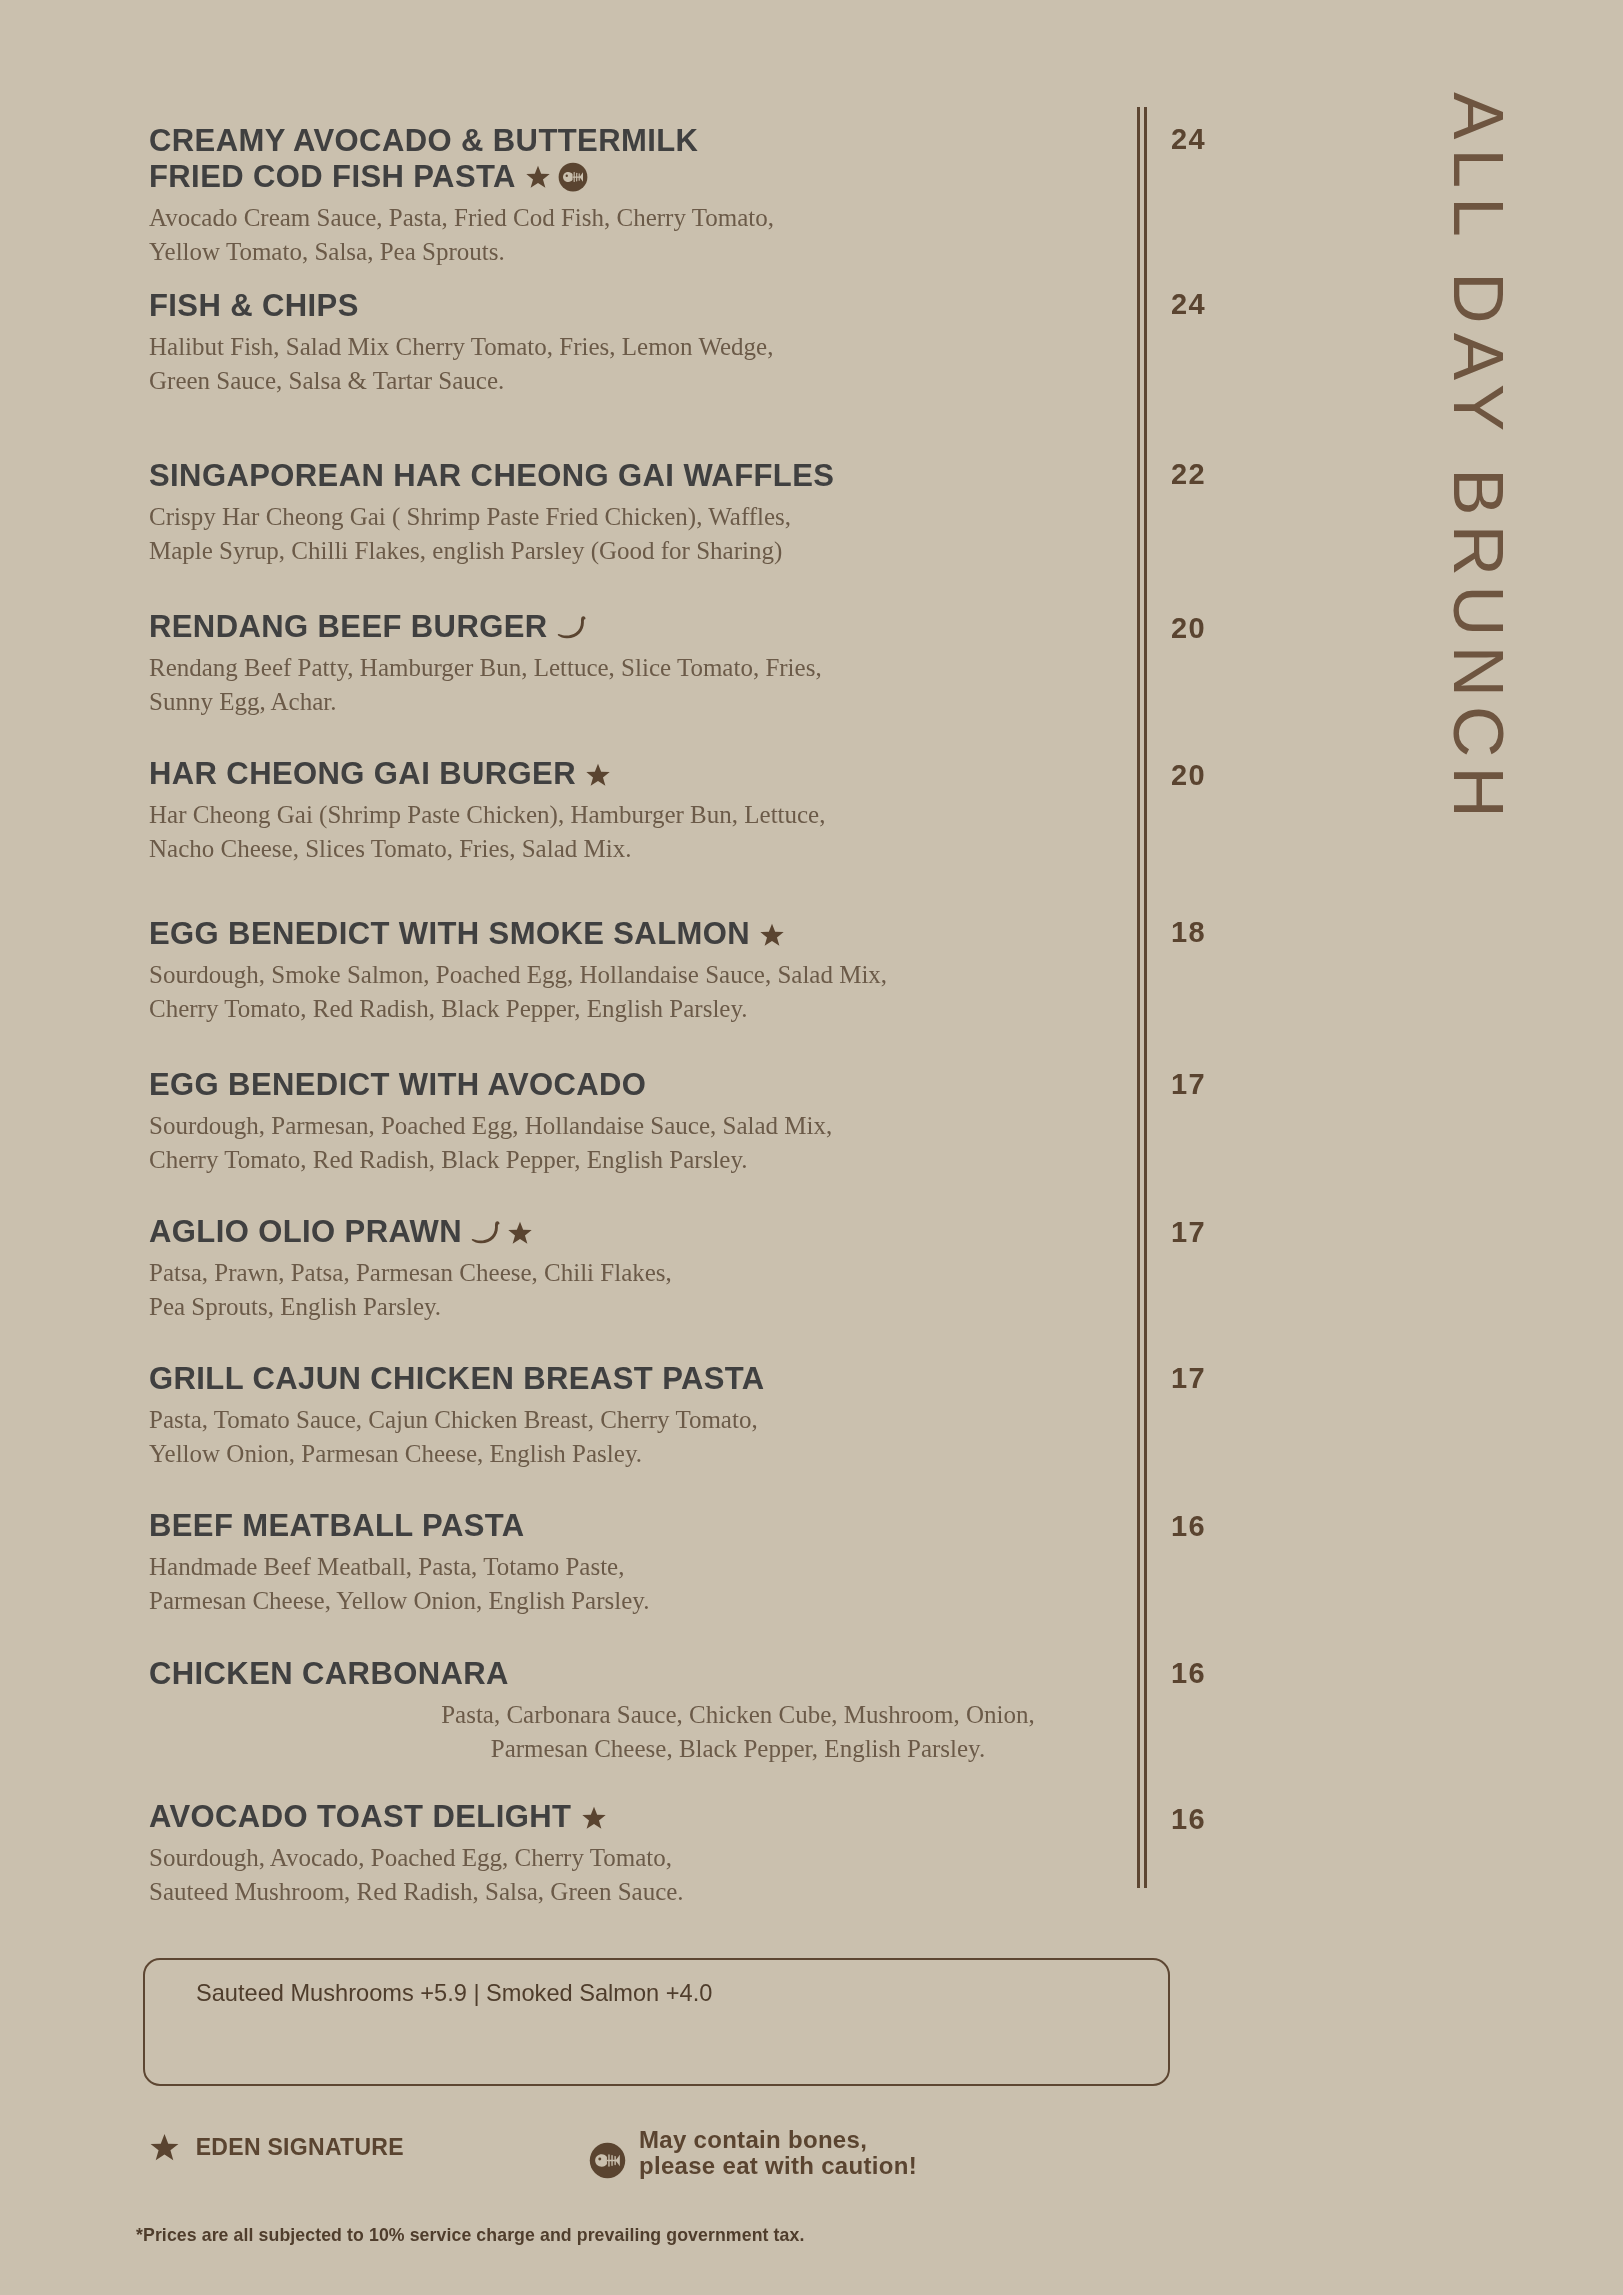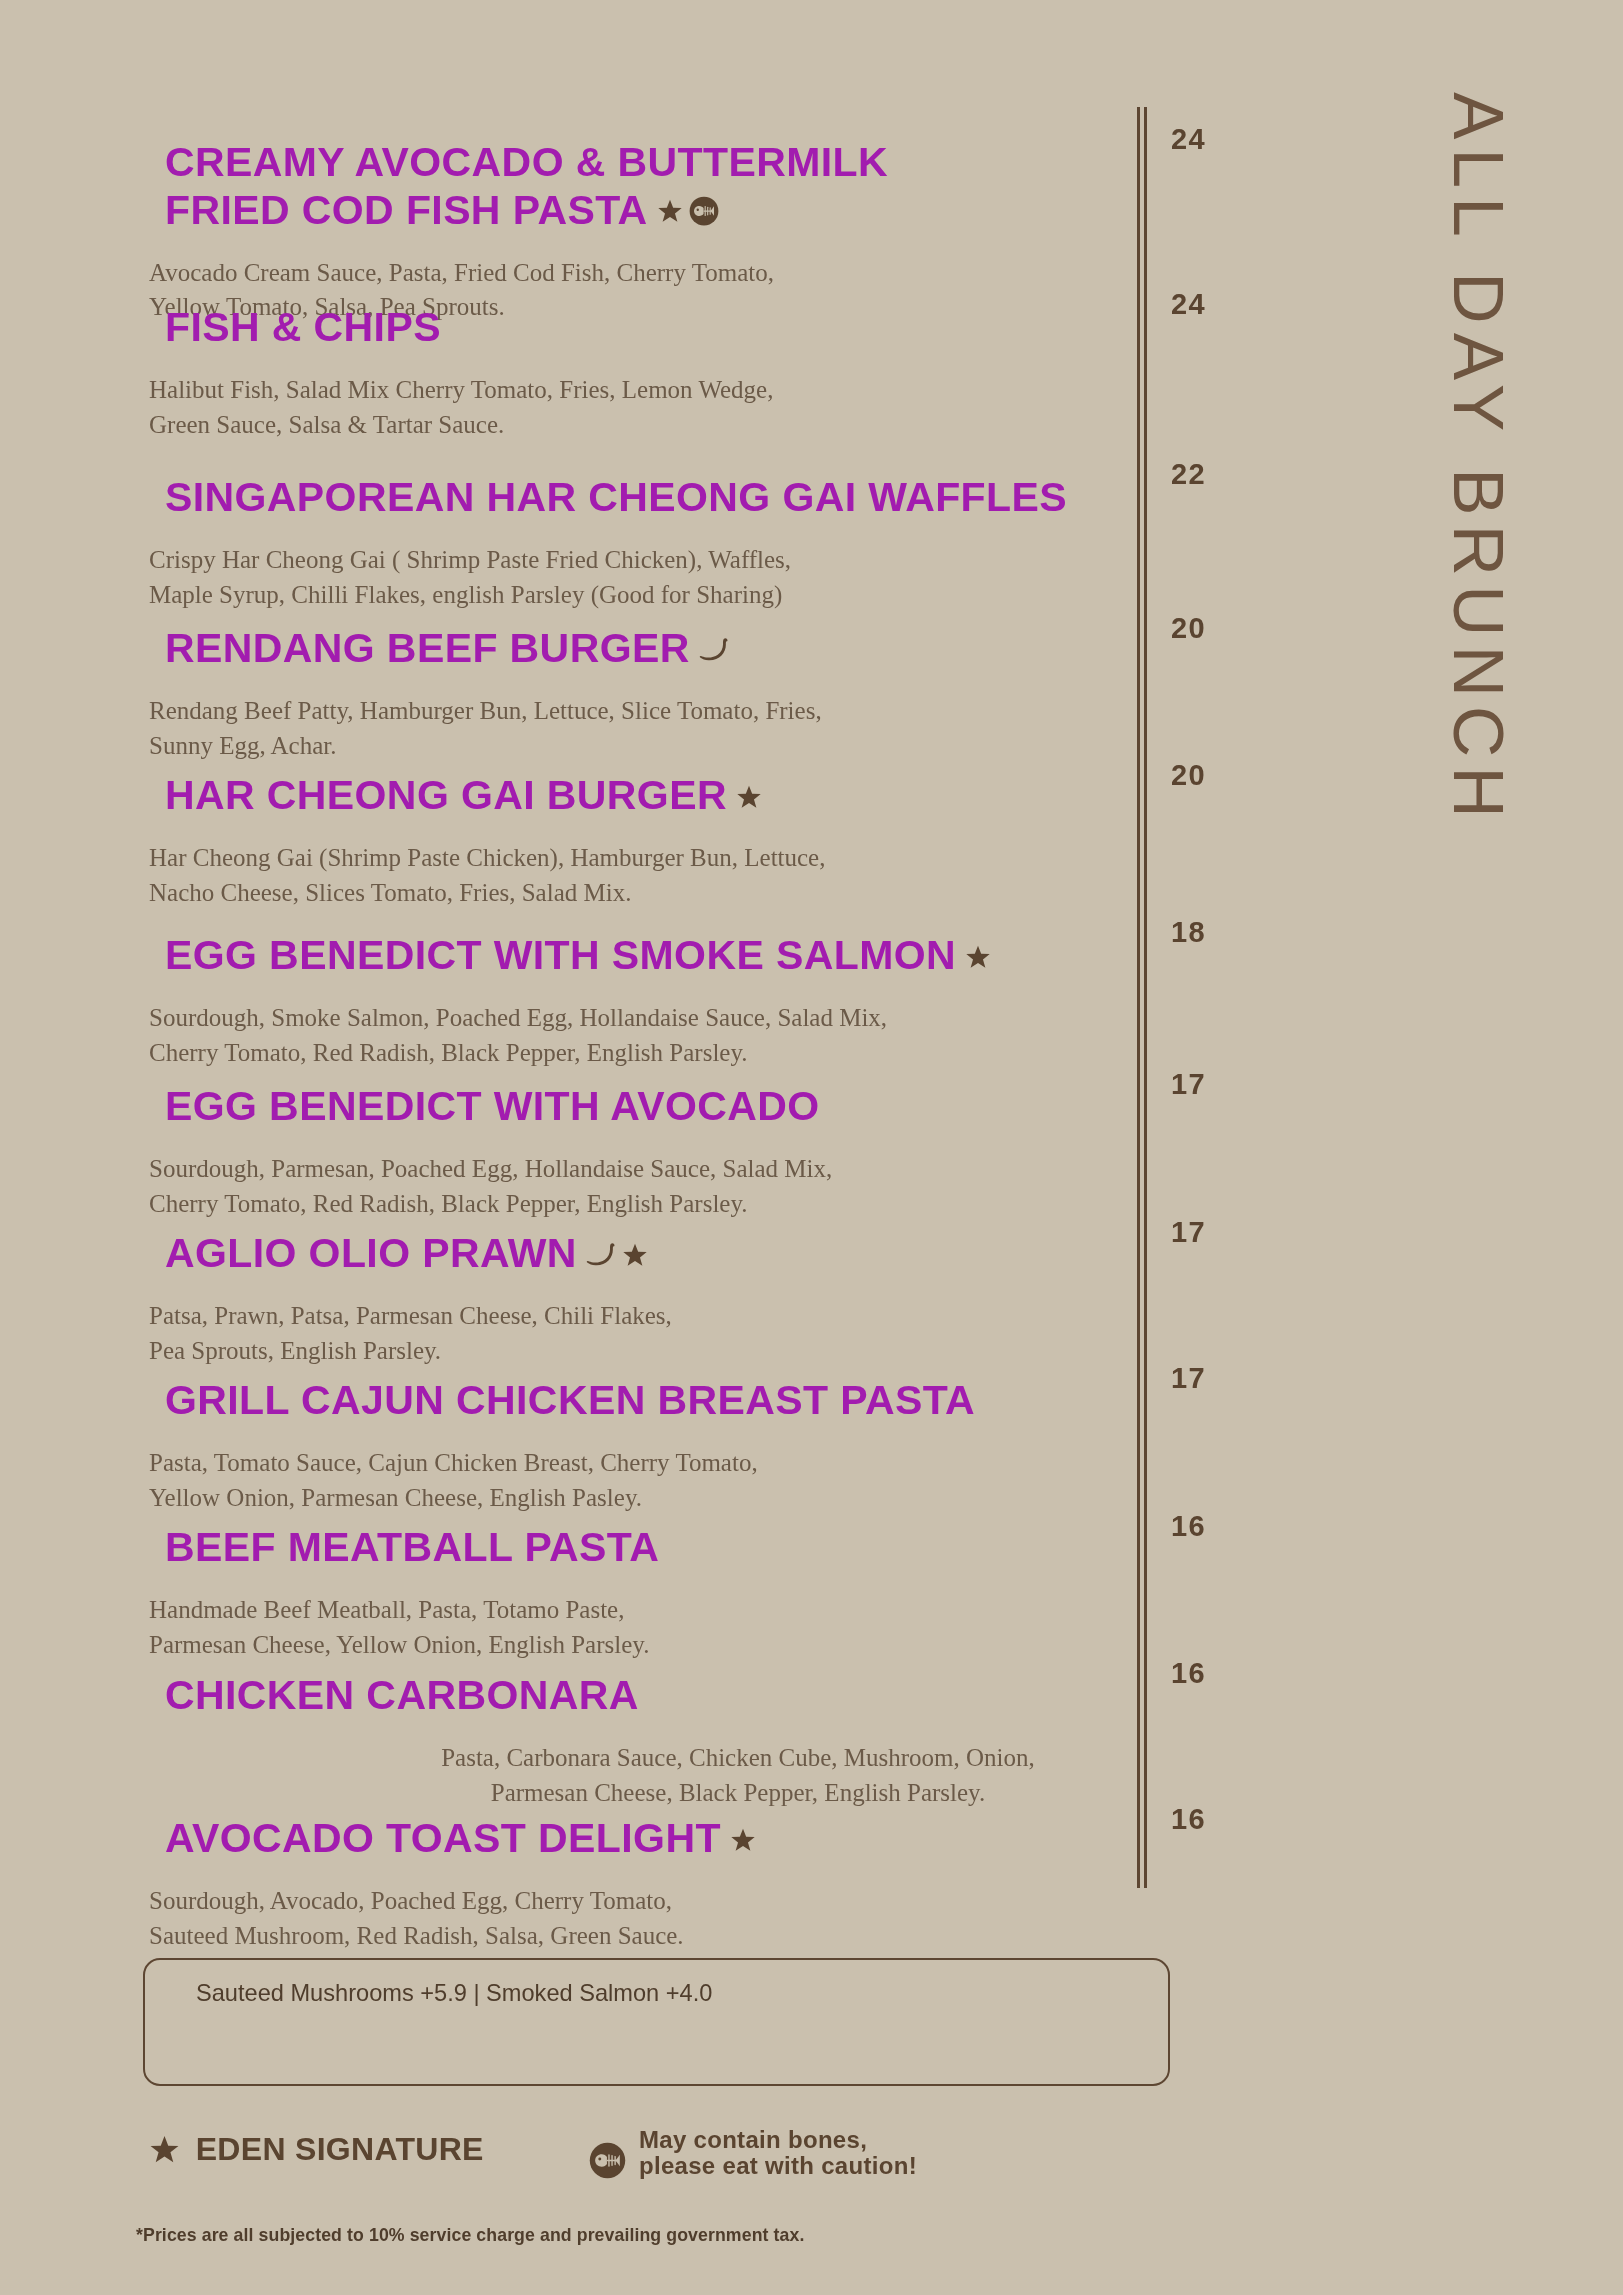--- a/index.html
+++ b/index.html
@@ -78,26 +78,26 @@
   .item-head {
     display: flex;
     align-items: flex-start;
     justify-content: space-between;
   }
   .item-titlebox {
     max-width: 968px;
   }
   .item-title {
     font-family: "Liberation Sans", sans-serif;
-    font-size: 41px;
+    font-size: 31px;
     font-weight: bold;
     letter-spacing: 0.4px;
-    color: #a21caf;
+    color: #404040;
     line-height: 1.16;
-    margin: 16px;
+    margin: 0;
     display: block;
   }
   .title-line {
     display: block;
   }
   .title-icons {
     display: inline-flex;
     align-items: center;
     vertical-align: middle;
     gap: 6.5px;
@@ -171,21 +171,21 @@
     align-items: center;
   }
   .legend-item.signature { left: 0px; top: 5.2px; }
   .legend-item.bones { left: 440px; top: 0px; align-items: flex-end; }
 
   .legend-star { width: 31px; height: 31px; margin-right: 15.7px; }
   .legend-fish { width: 37px; height: 37px; margin-right: 13px; margin-top: 2.6px; }
 
   .legend-text {
     font-family: "Liberation Sans", sans-serif;
-    font-size: 32px;
+    font-size: 23px;
     font-weight: bold;
     color: #5a4430;
     letter-spacing: 0.3px;
     line-height: 1.08;
   }
   .legend-text.small {
     font-size: 24px;
   }
   .legend-text .ln { display: block; }
 

